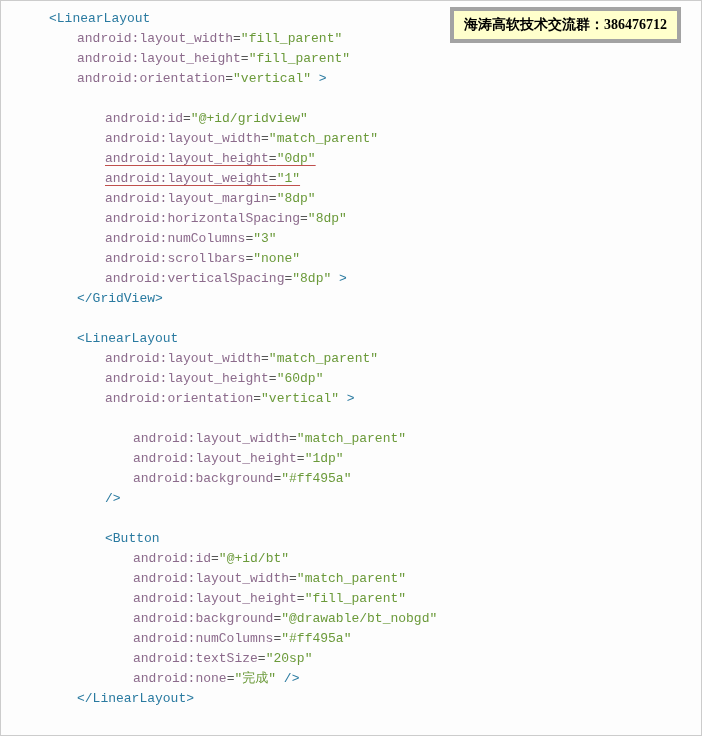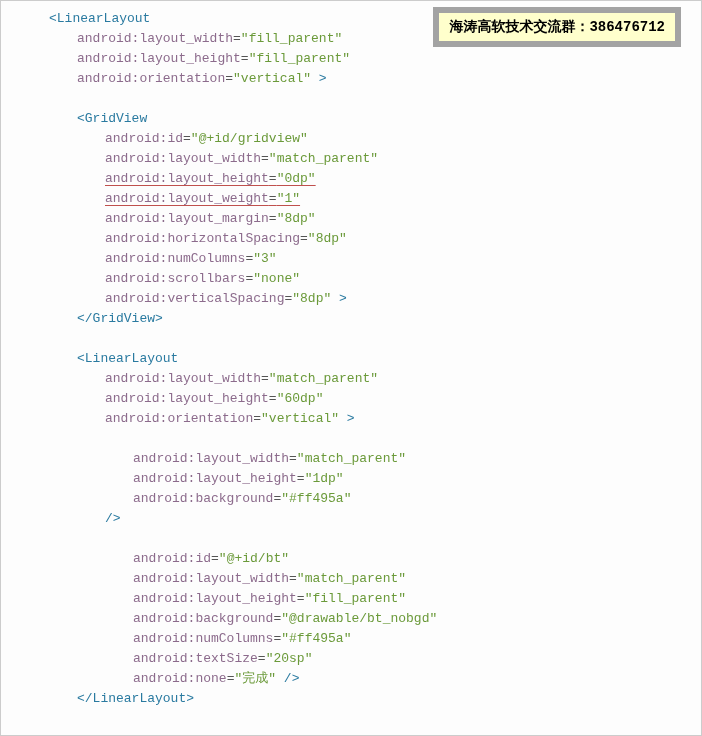--- a/index.html
+++ b/index.html
@@ -12,23 +12,23 @@
   color:#555;
   border:1px solid #ccc;
   padding:8px 0 8px 18px;
   position:relative;
   overflow:hidden;
 }
 .badge {
   position:absolute;
   top:6px; right:20px;
   background:#ffffcc;
-  border:6px solid #a3a3a3;
+  border:4px solid #a3a3a3;
   padding:4px 10px;
-  font-family:Liberation Mono, monospace;
+  font-family:Liberation Serif, serif;
   font-size:14px;
   font-weight:bold;
   color:#000;
   z-index:10;
 }
 .line { white-space:pre;margin-left:30px; }
 .i1 { padding-left:28px; }
 .i2 { padding-left:56px; }
 .i3 { padding-left:84px; }
 .t  { color:#2a7aa0; }  
@@ -46,21 +46,20 @@
 <div>
 
 <div class="line"><span class="t">&lt;LinearLayout</span></div>
 <div id="root-attrs">
       <div class="line i1"><span class="a">android:layout_width</span><span class="p">=</span><span class="v">"fill_parent"</span></div>
       <div class="line i1"><span class="a">android:layout_height</span><span class="p">=</span><span class="v">"fill_parent"</span></div>
       <div class="line i1"><span class="a">android:orientation</span><span class="p">=</span><span class="v">"vertical"</span><span class="t"> &gt;</span></div>
     </div>
 <div class="blank"></div>
 
-<div class="line i1"><span class="t">&lt;GridView</span></div>
 <div id="gv-attrs">
       <div class="line i2"><span class="a">android:id</span><span class="p">=</span><span class="v">"@+id/gridview"</span></div>
       <div class="line i2"><span class="a">android:layout_width</span><span class="p">=</span><span class="v">"match_parent"</span></div>
       <div class="line i2"><span class="a ul">android:layout_height</span><span class="p ul">=</span><span class="v ul">"0dp"</span></div>
       <div class="line i2"><span class="a ul">android:layout_weight</span><span class="p ul">=</span><span class="v ul">"1"</span></div>
       <div class="line i2"><span class="a">android:layout_margin</span><span class="p">=</span><span class="v">"8dp"</span></div>
       <div class="line i2"><span class="a">android:horizontalSpacing</span><span class="p">=</span><span class="v">"8dp"</span></div>
       <div class="line i2"><span class="a">android:numColumns</span><span class="p">=</span><span class="v">"3"</span></div>
       <div class="line i2"><span class="a">android:scrollbars</span><span class="p">=</span><span class="v">"none"</span></div>
       <div class="line i2"><span class="a">android:verticalSpacing</span><span class="p">=</span><span class="v">"8dp"</span><span class="t"> &gt;</span></div>
@@ -77,20 +76,21 @@
 <div class="blank"></div>
 
 <div id="tv-attrs">
       <div class="line i3"><span class="a">android:layout_width</span><span class="p">=</span><span class="v">"match_parent"</span></div>
       <div class="line i3"><span class="a">android:layout_height</span><span class="p">=</span><span class="v">"1dp"</span></div>
       <div class="line i3"><span class="a">android:background</span><span class="p">=</span><span class="v">"#ff495a"</span></div>
     </div>
 <div class="line i2"><span class="t">/&gt;</span></div>
 <div class="blank"></div>
 
+<div class="line i2"><span class="t">&lt;Button</span></div>
 <div id="bt-attrs">
       <div class="line i3"><span class="a">android:id</span><span class="p">=</span><span class="v">"@+id/bt"</span></div>
       <div class="line i3"><span class="a">android:layout_width</span><span class="p">=</span><span class="v">"match_parent"</span></div>
       <div class="line i3"><span class="a">android:layout_height</span><span class="p">=</span><span class="v">"fill_parent"</span></div>
       <div class="line i3"><span class="a">android:background</span><span class="p">=</span><span class="v">"@drawable/bt_nobgd"</span></div>
       <div class="line i3"><span class="a">android:numColumns</span><span class="p">=</span><span class="v">"#ff495a"</span></div>
       <div class="line i3"><span class="a">android:textSize</span><span class="p">=</span><span class="v">"20sp"</span></div>
       <div class="line i3"><span class="a">android:none</span><span class="p">=</span><span class="v">"完成"</span><span class="t"> /&gt;</span></div>
     </div>
 

